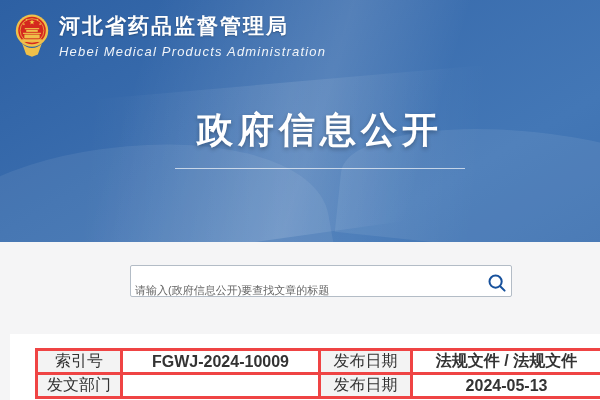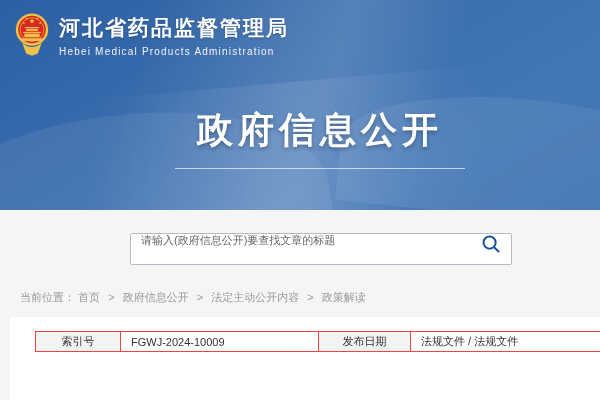--- a/index.html
+++ b/index.html
@@ -1,68 +1,68 @@
 <!DOCTYPE html>
 <html><head>
 <meta charset="utf-8">
 <style>
   * { margin:0; padding:0; box-sizing:border-box; }
   html,body { width:600px; height:400px; overflow:hidden; background:#f5f5f6;
               font-family:"Liberation Sans","DejaVu Sans",sans-serif; }
 
   
-  .hero { position:relative; width:600px; height:210px; overflow:hidden;
+  .hero { position:relative; width:600px; height:242px; overflow:hidden;
           background:linear-gradient(150deg,#2d60a3 0%,#3a6dae 40%,#4377b6 75%,#3c70b0 100%); }
   .wave { position:absolute; pointer-events:none; }
   .wave1 { width:900px; height:300px; top:-70px; left:-120px; transform:rotate(-8deg);
            background:linear-gradient(115deg,rgba(255,255,255,0) 30%,rgba(255,255,255,0.14) 50%,rgba(255,255,255,0) 62%); }
   .wave2 { width:760px; height:220px; top:80px; left:-60px; transform:rotate(-5deg);
            background:linear-gradient(100deg,rgba(255,255,255,0) 20%,rgba(255,255,255,0.10) 45%,rgba(255,255,255,0) 70%); }
   .wave3 { width:420px; height:190px; bottom:-95px; left:-90px; transform:rotate(-10deg);
            border-radius:45% 55% 0 0; background:rgba(255,255,255,0.07); }
   .wave4 { width:380px; height:120px; bottom:-10px; right:-120px; transform:rotate(6deg);
            border-radius:50% 50% 0 0; background:rgba(255,255,255,0.08); }
 
   .logo { position:absolute; top:12px; left:14px; display:flex; align-items:center; }
   .logo svg { display:block; }
   .logo-text { margin-left:9px; }
   .logo-cn { color:#fff; font-size:21px; font-weight:bold; letter-spacing:2px;
              text-shadow:0 1px 2px rgba(0,0,0,0.25); white-space:nowrap; }
-  .logo-en { color:rgba(255,255,255,0.92); font-size:10px; letter-spacing:1.2px;
-             margin-top:4px; white-space:nowrap; }
+  .logo-en { color:rgba(255,255,255,0.92); font-size:13px; letter-spacing:1.2px;
+             margin-top:4px; white-space:nowrap;font-style:italic; }
 
   .hero-title { position:absolute; top:106px; left:0; width:640px; text-align:center;
                 color:#fff; font-size:36px; font-weight:bold; letter-spacing:5px;
                 text-shadow:0 2px 4px rgba(0,0,0,0.30); }
   .hero-underline { position:absolute; top:168px; left:175px; width:290px; height:1px;
                     background:rgba(255,255,255,0.65); }
 
   
   .page-body { width:600px; height:190px; background:#f5f5f6; }
 
-  .search-box { display:flex; align-items:flex-start; width:382px; height:32px;
+  .search-box { display:flex; align-items:flex-end; width:382px; height:32px;
                 margin:0 0 0 130px; position:relative; top:23px;
-                background:#fff; border:1px solid #b3bcc6; border-radius:2px; padding:0 10px; }
+                background:#fff; border:1px solid #b3bcc6; border-radius:2px; padding:0 4px; }
   .search-box input { flex:1; border:none; outline:none; font-size:11px; color:#333;
                       font-family:inherit; background:transparent; }
   .search-box input::placeholder { color:#666; }
   .search-btn { border:none; background:none; cursor:pointer; display:flex; align-items:center; padding:0; }
 
   .breadcrumb { position:relative; top:48px; margin-left:20px; font-size:11px; color:#999; }
   .breadcrumb a { color:#999; text-decoration:none; cursor:pointer; }
   .breadcrumb .sep { margin:0 5px; }
 
   .card { position:relative; top:60px; margin-left:10px; width:590px; height:120px;
           background:#fff; padding:14px 0 0 25px; }
 
   table.info { border-collapse:collapse; width:565px; table-layout:fixed; }
-  table.info td { border:1px solid #ef4444; height:20px; font-size:11px; color:#333;
+  table.info td { border:3px solid #ef4444; height:20px; font-size:16px; color:#333;
                   overflow:hidden; white-space:nowrap; }
   td.lbl { background:#f3f3f3; text-align:center; }
-  td.val { background:#fff; text-align:left; padding:0 10px; }
+  td.val { background:#fff; text-align:center; padding:0 10px;font-weight:bold; }
   col.c1 { width:85px; } col.c2 { width:198px; } col.c3 { width:92px; } col.c4 { width:190px; }
 </style>
 </head>
 <body>
 
 <div class="hero">
   <div class="wave wave1"></div>
   <div class="wave wave2"></div>
   <div class="wave wave3"></div>
   <div class="wave wave4"></div>
@@ -107,43 +107,39 @@
     <button class="search-btn">
       <span>
         <svg width="20" height="20" viewBox="0 0 20 20" fill="none">
           <circle cx="8.6" cy="8.6" r="6.1" stroke="#17519c" stroke-width="2"></circle>
           <line x1="13.2" y1="13.2" x2="17.6" y2="17.6" stroke="#17519c" stroke-width="2" stroke-linecap="round"></line>
         </svg>
       </span>
     </button>
   </div>
 
-  <div class="breadcrumb">
-    <span>当前位置：</span>
-    <a>首页</a>
-    <span class="sep">&gt;</span>
-    <a>政府信息公开</a>
-    <span class="sep">&gt;</span>
-    <a>法定主动公开内容</a>
-    <span class="sep">&gt;</span>
-    <a>政策解读</a>
-  </div>
 
   <div class="card">
     <table class="info">
       <colgroup>
           <col class="c1">
           <col class="c2">
           <col class="c3">
           <col class="c4">
         </colgroup>
       <tbody>
           <tr>
         <td class="lbl">索引号</td>
         <td class="val">FGWJ-2024-10009</td>
         <td class="lbl">发布日期</td>
         <td class="val">法规文件 / 法规文件</td>
       </tr>
+      <tr>
+        <td class="lbl">发文部门</td>
+        <td class="val"></td>
+        <td class="lbl">发布日期</td>
+        <td class="val">2024-05-13</td>
+      </tr>
     </tbody>
       </table>
   </div>
 
 </div>
 
 </body></html>

